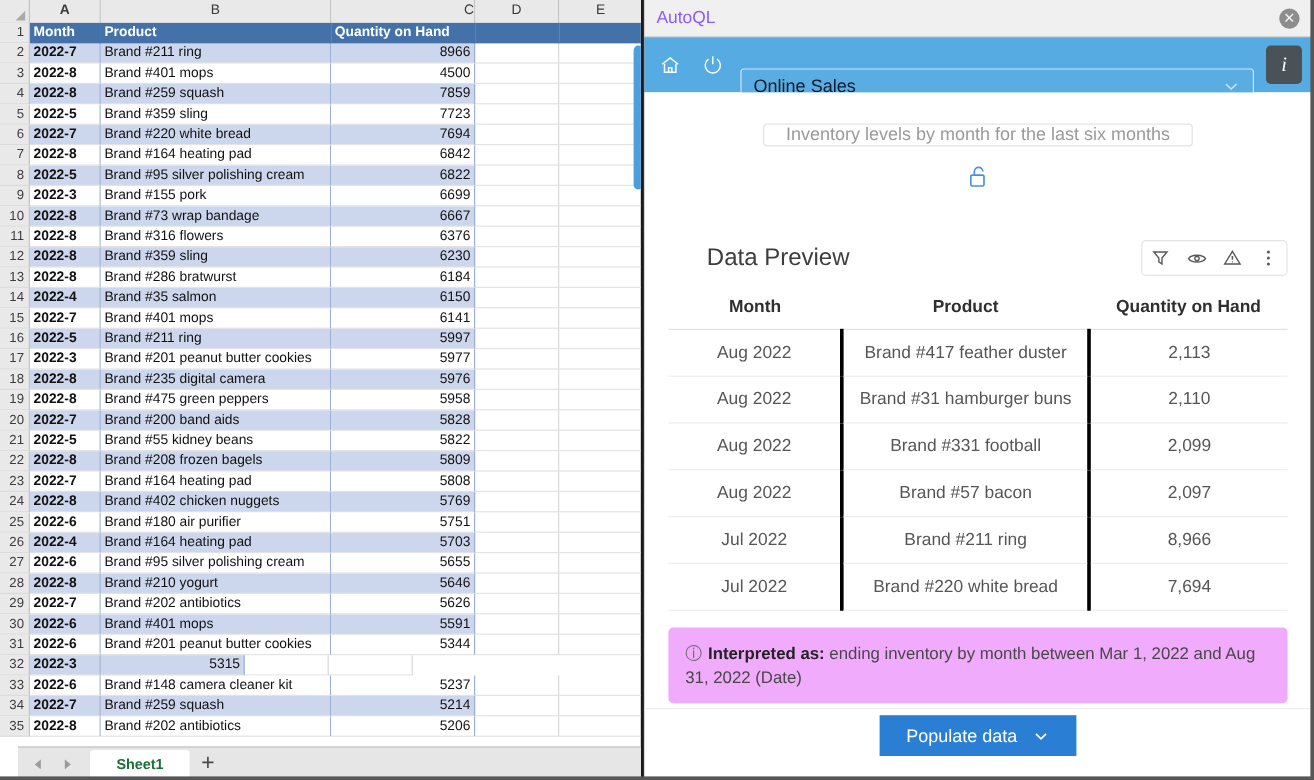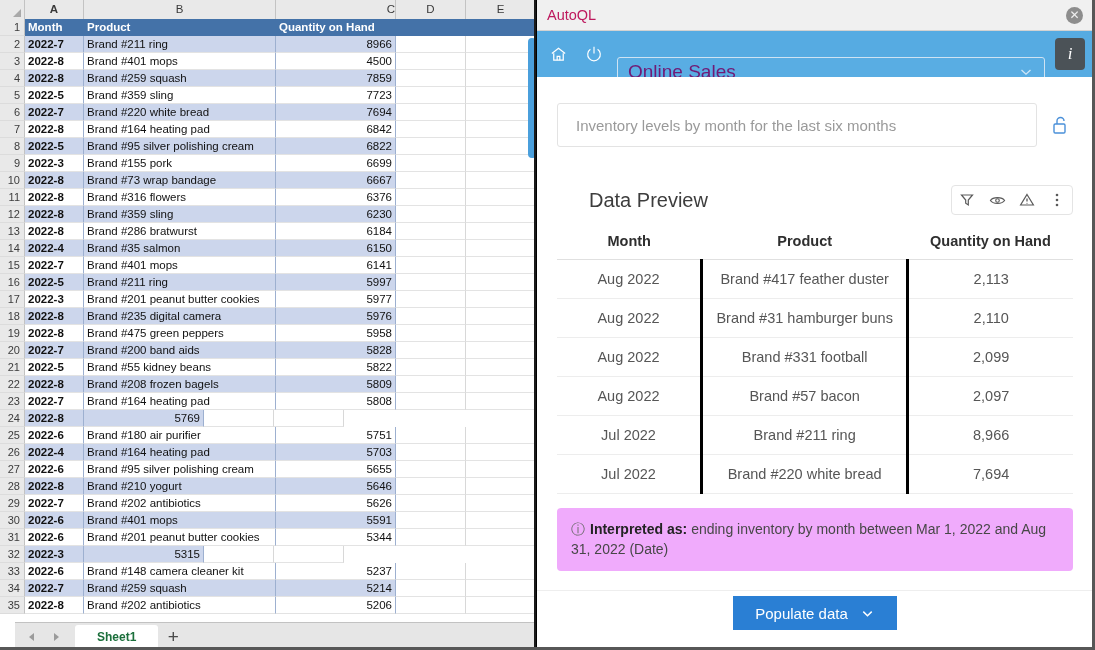--- a/index.html
+++ b/index.html
@@ -87,46 +87,46 @@
   
   .aq {
     position:absolute; left:536px; top:0; width:559px; height:650px;
     background:#ffffff; display:flex; flex-direction:column;
     border-left:1px solid #000; border-right:2px solid #555;
   }
   .aq-title {
     height:31px; background:#f0f0f0; border-bottom:1px solid #d2d2d2;
     display:flex; align-items:center; padding:0 10px; flex:none;
   }
-  .aq-title-text { font-size:14.5px; color:#be185d; }
+  .aq-title-text { font-size:14.5px; color:#8b5cf6; }
   .aq-close {
     margin-left:auto; width:17px; height:17px; border-radius:50%;
     background:#8d8d8d; color:#f0f0f0; font-size:12px; line-height:17px;
     text-align:center; font-family:"Liberation Sans",sans-serif;
   }
   .aq-toolbar {
     height:46px; background:#56abe2; display:flex; align-items:center;
     padding:0 8px; gap:10px; flex:none;
   }
   .tb-ico { width:26px; height:26px; display:flex; align-items:center; justify-content:center; }
   .aq-select {
     flex:1; height:30px; border:1px solid #cfe3f3; border-radius:3px;
     background:#59ade3; display:flex; align-items:center; padding:0 10px;
-    color:#701a75; font-size:19px;margin-top:36px;
+    color:#0f172a; font-size:15px;margin-top:36px;
   }
   .aq-select .chev { margin-left:auto; }
   .aq-info {
     width:30px; height:32px; background:#4b5257; border-radius:4px;
     color:#fff; font-size:17px; font-style:italic; font-family:"Liberation Serif",serif;
     display:flex; align-items:center; justify-content:center; flex:none;
   }
 
   .aq-body { flex:1; overflow:hidden; position:relative; background:#fff; padding:0 20px; }
 
-  .q-row { display:flex; align-items:center; gap:10px; margin-top:26px; }
+  .q-row { display:flex; align-items:center; gap:10px; margin-top:26px;flex-direction:column; }
   .q-input {
     flex:1; height:44px; border:1px solid #e3e3e3; border-radius:3px;
     display:flex; align-items:center; padding:0 18px;
     color:#9a9a9a; font-size:15px; background:#fff;
   }
   .q-lock { width:26px; height:30px; display:flex; align-items:center; justify-content:center; }
 
   .dp-head { display:flex; align-items:center; margin-top:38px; }
   .dp-title { font-size:20px; color:#3d3d3d;margin-left:32px; }
   .dp-icons {
@@ -371,20 +371,21 @@
             <div class="xl-rn">23</div>
             <div class="xl-cell c-a">2022-7</div>
             <div class="xl-cell c-b">Brand #164 heating pad</div>
             <div class="xl-cell c-c">5808</div>
             <div class="xl-cell c-d"></div>
             <div class="xl-cell c-e"></div>
           </div>
           <div class="xl-row band">
             <div class="xl-rn">24</div>
             <div class="xl-cell c-a">2022-8</div>
+            <div class="xl-cell c-b">Brand #402 chicken nuggets</div>
             <div class="xl-cell c-c">5769</div>
             <div class="xl-cell c-d"></div>
             <div class="xl-cell c-e"></div>
           </div>
           <div class="xl-row plain">
             <div class="xl-rn">25</div>
             <div class="xl-cell c-a">2022-6</div>
             <div class="xl-cell c-b">Brand #180 air purifier</div>
             <div class="xl-cell c-c">5751</div>
             <div class="xl-cell c-d"></div>

